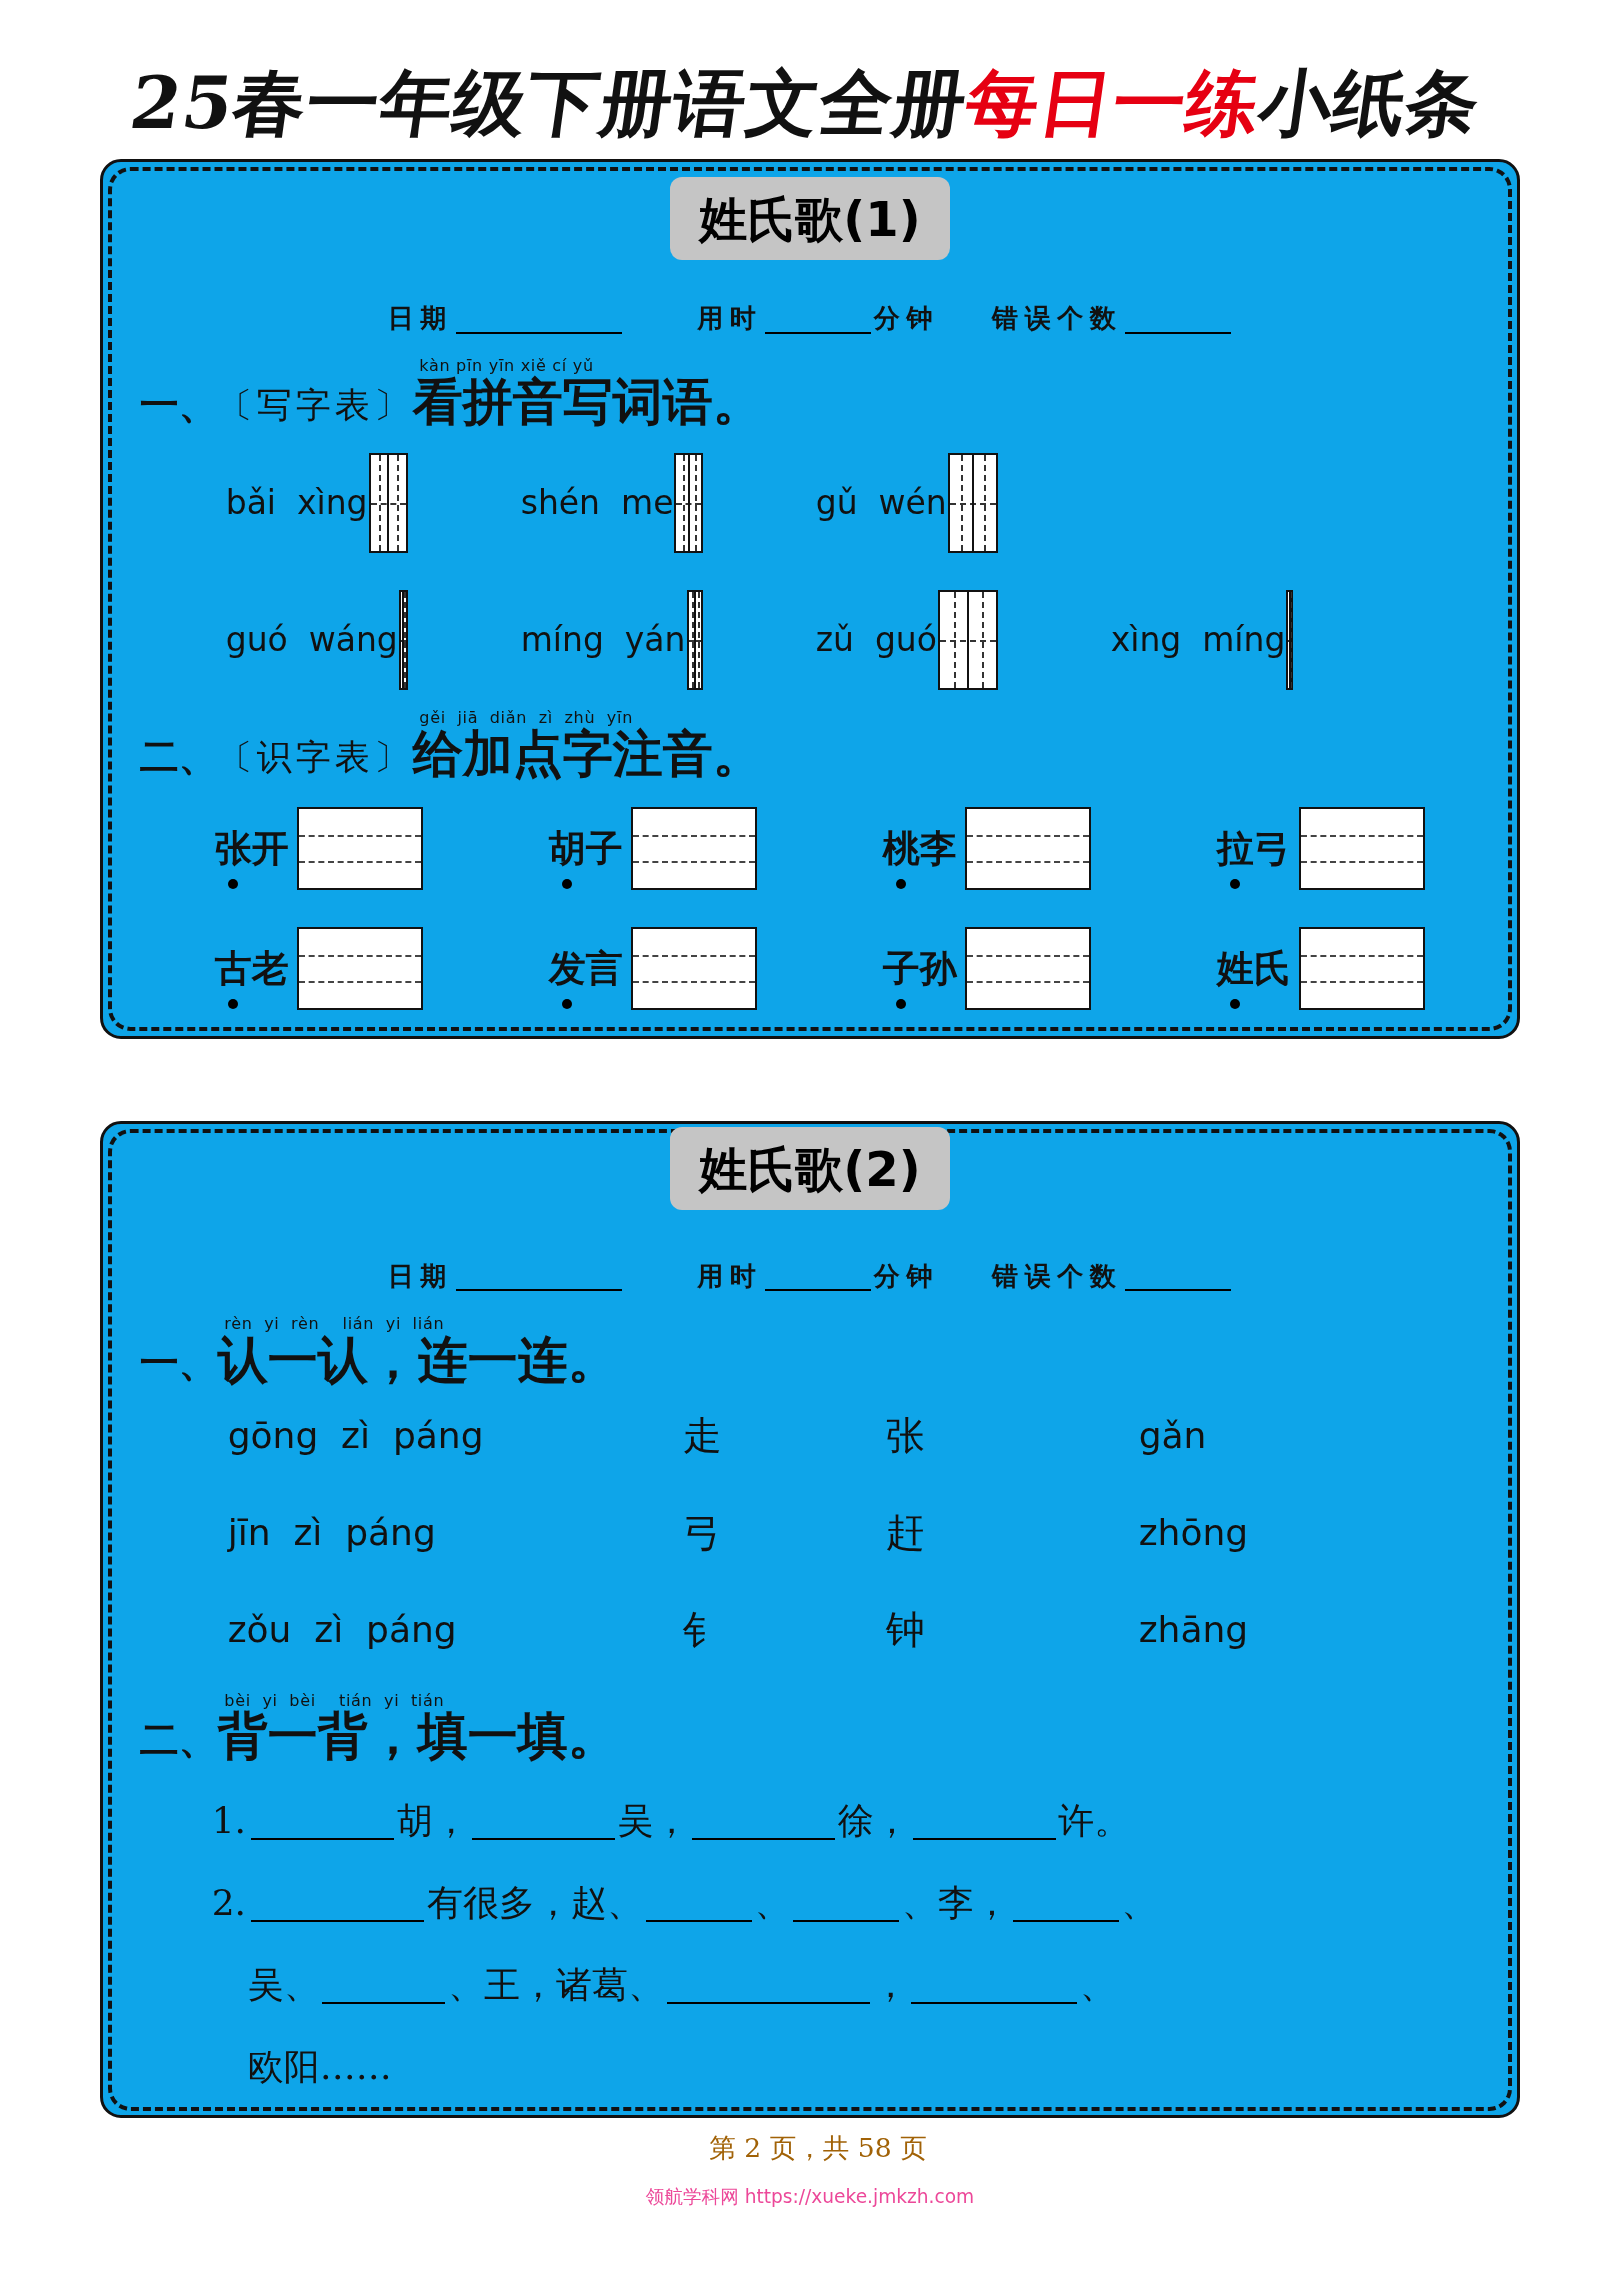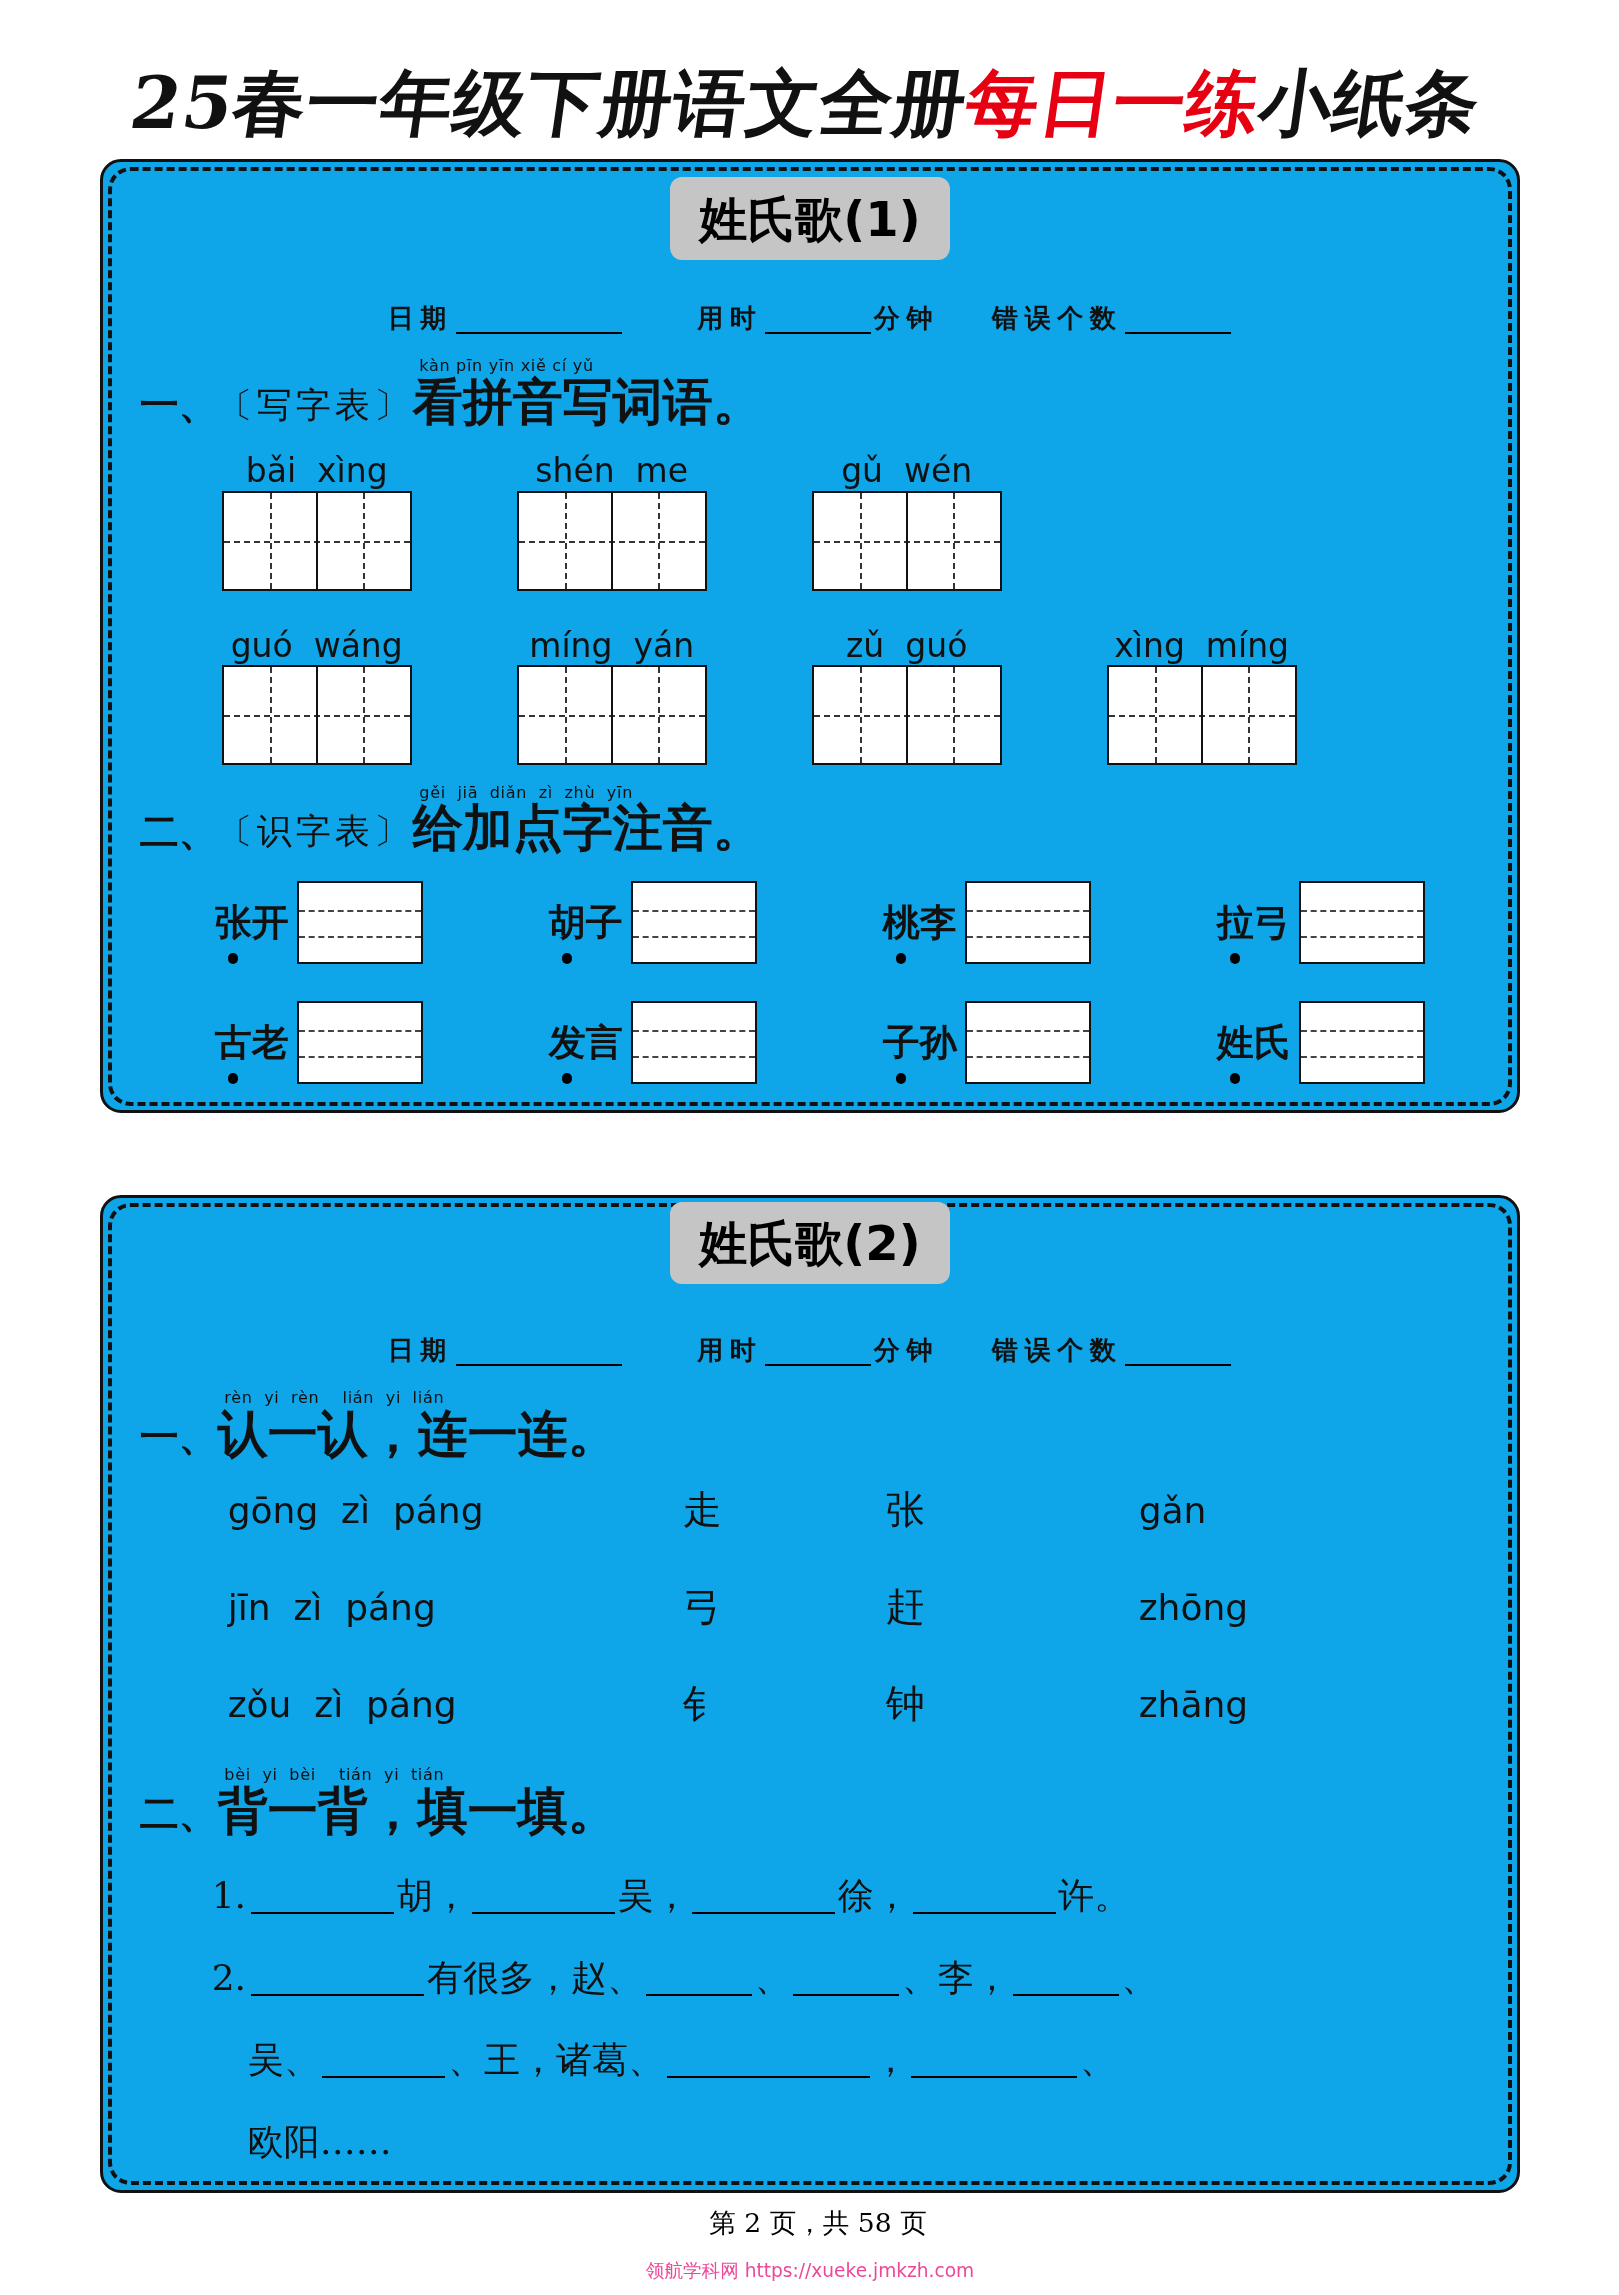--- a/index.html
+++ b/index.html
@@ -89,21 +89,21 @@
     font-size: 35px; letter-spacing: 4px; padding-bottom: 4px;
   }
   .rwrap { display: inline-flex; flex-direction: column; align-items: flex-start; }
   .rpy   { font-size: 16px; font-weight: 400; letter-spacing: 0.7px; padding-left: 6.6px; margin-bottom: 2.7px; }
   .rtx   { font-weight: 700; font-size: 50px; }
   .py-keep { white-space: pre; }
   
   .wrow { display: flex; gap: 113px; margin-left: 114px; }
   .wrow1 { margin-top: 26.6px; }
   .wrow2 { margin-top: 37px; }
-  .wcol { display: flex; flex-direction: column; align-items: center; gap: 1px; width: 182px; }
+  .wcol { display: flex; flex-direction: row; align-items: center; gap: 1px; width: 182px; }
   .pyword { font-size: 33px; text-align: center; line-height: 1.1; }
   .tian { position: relative; width: 190px; height: 100px; border: 2.7px solid #111; background:#fff; }
   .tian i { position: absolute; display:block; }
   .tian .vs { left: 50%; top: 0; bottom: 0; width: 2px; margin-left: -1px; background: #111; }
   .tian .vd1 { left: 25%; top: 0; bottom: 0; border-left: 2px dashed #333; }
   .tian .vd2 { left: 75%; top: 0; bottom: 0; border-left: 2px dashed #333; }
   .tian .hd  { top: 50%; left: 0; right: 0; border-top: 2px dashed #333; }
   
   .arow { display: flex; gap: 126px; margin-left: 103px; }
   .arow1 { margin-top: 28px; }
@@ -147,21 +147,21 @@
   .bl-215 { width: 143px; }
   .bl-260 { width: 173px; }
   .bl-160 { width: 106px; }
   .bl-185 { width: 123px; }
   .bl-305 { width: 203px; }
   .bl-250 { width: 166px; }
   
   .footer {
     margin-top: 12px; text-align: center;
     font-family: "DejaVu Serif", serif;
-    font-size: 26.6px; color: #000000; padding-left: 16px;
+    font-size: 26.6px; color: #a16207; padding-left: 16px;
   }
   .watermark {
     margin-top: 17.3px; text-align: center;
     font-size: 18.6px; color: #ec4899;
   }
 </style>
 </head>
 <body>
 
 <div class="page-title">

